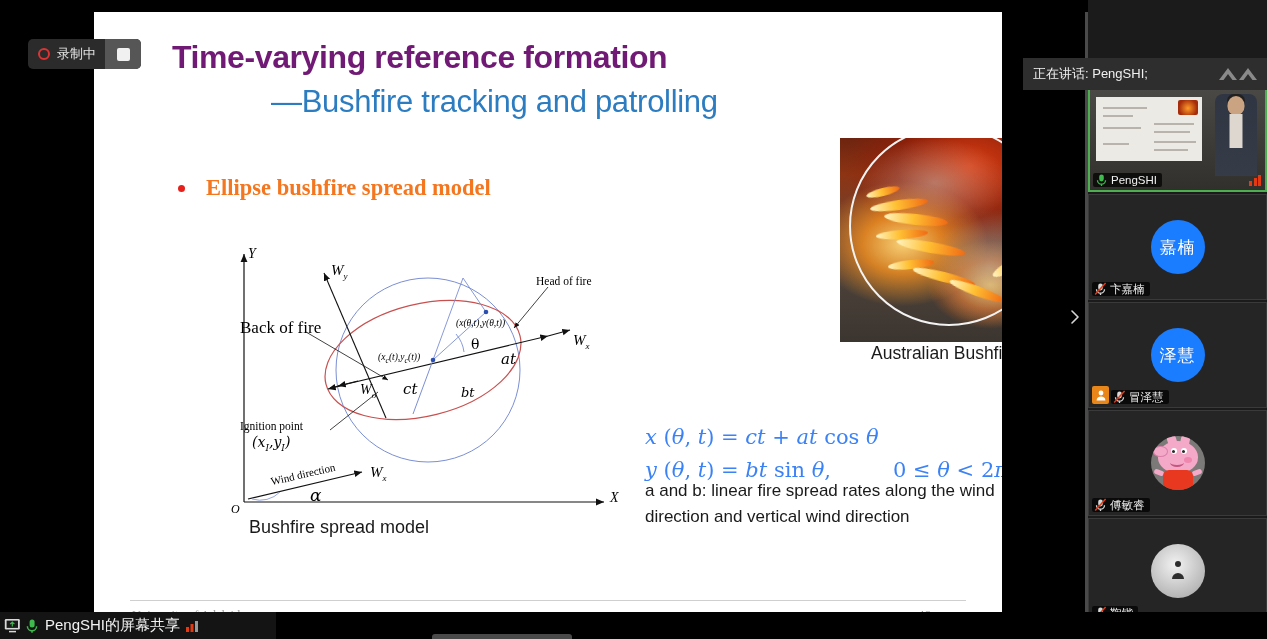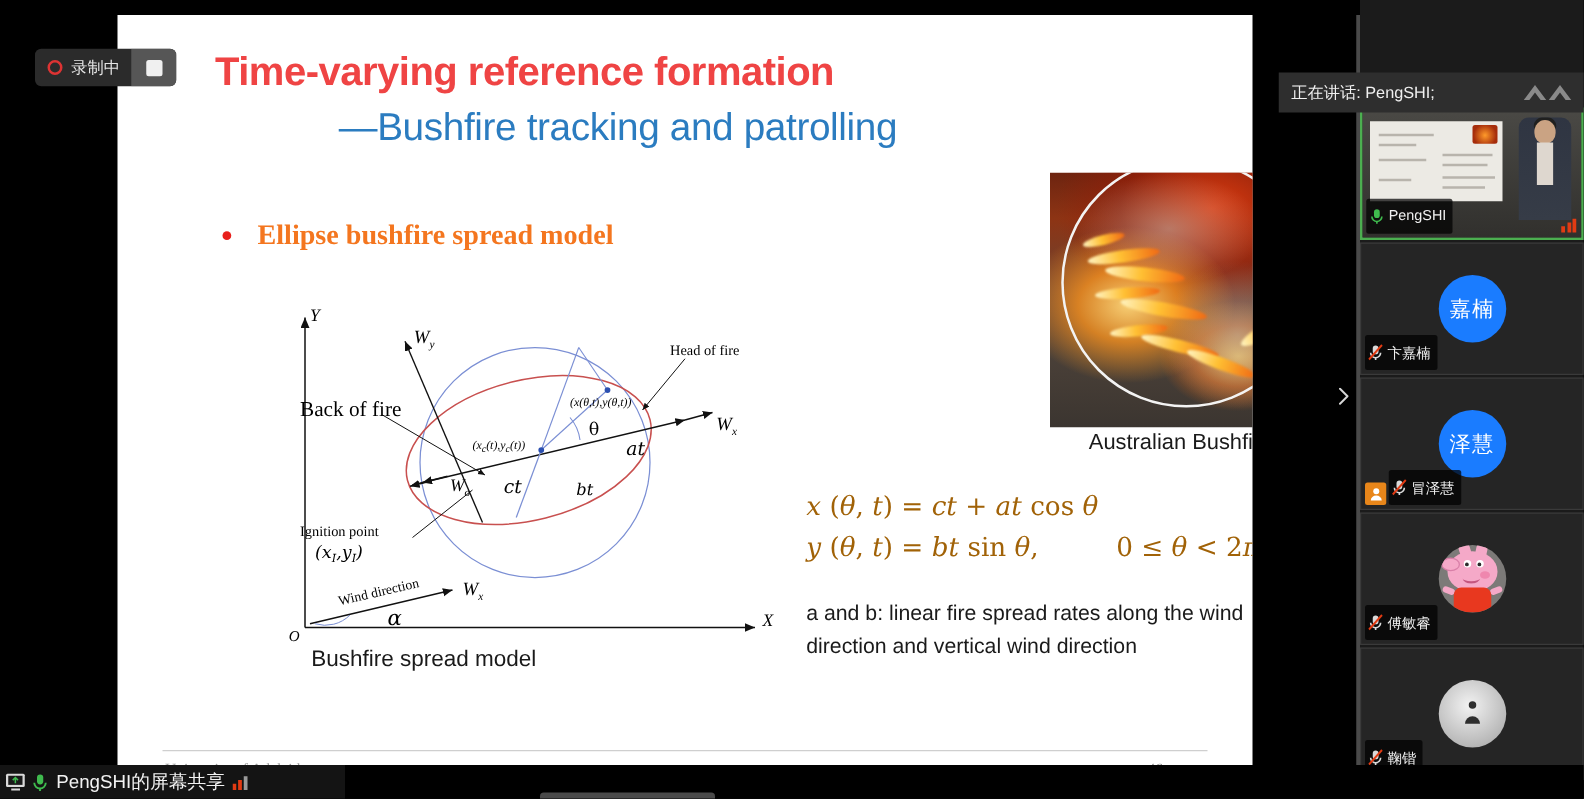--- a/index.html
+++ b/index.html
@@ -3,21 +3,21 @@
 <meta charset="utf-8">
 <style>
   html,body{margin:0;padding:0;background:#000;}
   body{width:1267px;height:639px;overflow:hidden;font-family:"Liberation Sans",sans-serif;}
   #root{position:relative;width:1267px;height:639px;background:#000;}
 
   
   #slide{position:absolute;left:94px;top:12px;width:908px;height:610px;background:#fff;overflow:hidden;}
 
   .title1{position:absolute;left:78px;top:27px;font-family:"Liberation Sans",sans-serif;
-          font-weight:bold;font-size:32px;color:#ef4444;letter-spacing:-0.4px;white-space:nowrap;}
+          font-weight:bold;font-size:32px;color:#701a75;letter-spacing:-0.4px;white-space:nowrap;}
   .title2{position:absolute;left:177px;top:72px;font-family:"Liberation Sans",sans-serif;
           font-weight:normal;font-size:31px;color:#2b7cc0;letter-spacing:-0.3px;white-space:nowrap;}
 
   .bullet-row{position:absolute;left:84px;top:163px;display:flex;align-items:center;}
   .bullet-dot{width:7px;height:7px;border-radius:50%;background:#e8201c;margin-right:21px;}
   .bullet-text{font-family:"Liberation Serif",serif;font-weight:bold;font-size:22.5px;color:#f4761f;white-space:nowrap;}
 
   
   #photo-wrap{position:absolute;left:746px;top:126px;width:209px;height:204px;overflow:hidden;}
   #photo{position:absolute;inset:0;
@@ -27,21 +27,21 @@
       radial-gradient(ellipse 70% 50% at 62% 14%, rgba(226,60,16,.95) 0%, rgba(150,30,8,.7) 50%, rgba(60,18,6,0) 85%),
       linear-gradient(180deg,#6d2410 0%,#8d3414 18%,#6b4433 46%,#4a4038 72%,#3b3530 100%);
   }
   .flame{position:absolute;background:linear-gradient(90deg,#fff3c0,#ffc033 45%,#f06a14);border-radius:50%;filter:blur(.7px);}
   .smoke{position:absolute;background:radial-gradient(ellipse at center,rgba(190,180,172,.55),rgba(150,140,132,0) 70%);border-radius:50%;}
   #photo-circle{position:absolute;left:9px;top:-12px;width:200px;height:200px;border:2px solid #f3f3f3;border-radius:50%;box-sizing:border-box;}
   .photo-cap{position:absolute;left:746px;top:331px;width:209px;text-align:center;
              font-size:17.5px;color:#1a1a1a;font-family:"Liberation Sans",sans-serif;}
 
   
-  .eqn{position:absolute;font-family:"DejaVu Serif",serif;font-size:21px;color:#a16207;white-space:nowrap;}
+  .eqn{position:absolute;font-family:"DejaVu Serif",serif;font-size:21px;color:#3b82f6;white-space:nowrap;margin-top:32px;}
   .eqn i{font-style:italic;}
   .eq1{left:551px;top:381px;}
   .eq2{left:551px;top:414px;}
   .eq-cond{margin-left:62px;}
 
   .desc{position:absolute;left:551px;top:466px;width:390px;font-size:17px;line-height:25.5px;color:#1a1a1a;}
 
   
   #diagram{position:absolute;left:124px;top:228px;width:420px;height:300px;}
   .dcap{position:absolute;left:155px;top:505px;font-size:18px;color:#1a1a1a;}
@@ -70,21 +70,21 @@
 
   
   #rail{position:absolute;right:0;top:0;width:179px;height:612px;background:#1b1b1b;}
   .tile{position:relative;width:179px;height:106px;background:#252525;border:1px solid #3a3a3a;box-sizing:border-box;}
   .tile.speaking{border:2px solid #4caf50;}
   .tile + .tile{margin-top:2px;}
   .tile-video{position:absolute;inset:0;overflow:hidden;}
   .avatar{position:absolute;left:50%;top:50%;transform:translate(-50%,-50%);
           width:54px;height:54px;border-radius:50%;display:flex;align-items:center;justify-content:center;
           color:#fff;font-size:17px;letter-spacing:1px;}
-  .namebar{position:absolute;left:3px;bottom:3px;height:28px;display:flex;align-items:center;
+  .namebar{position:absolute;left:3px;bottom:3px;height:14px;display:flex;align-items:center;
            background:rgba(0,0,0,.72);border-radius:2px;padding:0 5px 0 2px;}
   .namebar .nm{color:#f0f0f0;font-size:11.5px;white-space:nowrap;margin-left:3px;}
   .hostbadge{position:absolute;left:3px;bottom:3px;width:17px;height:18px;background:#e8861a;
              border-radius:2px;display:flex;align-items:center;justify-content:center;}
   .namebar.shifted{left:22px;}
   .sig{position:absolute;right:4px;bottom:4px;display:flex;align-items:flex-end;gap:1.5px;}
   .sig i{display:block;width:3px;background:#e23b13;}
   .sig i:nth-child(1){height:5px;}
   .sig i:nth-child(2){height:8px;}
   .sig i:nth-child(3){height:11px;}

